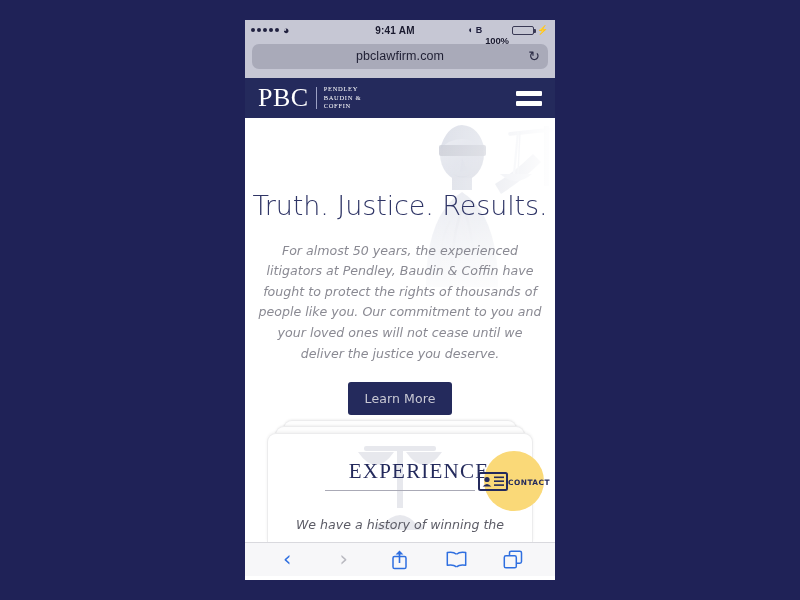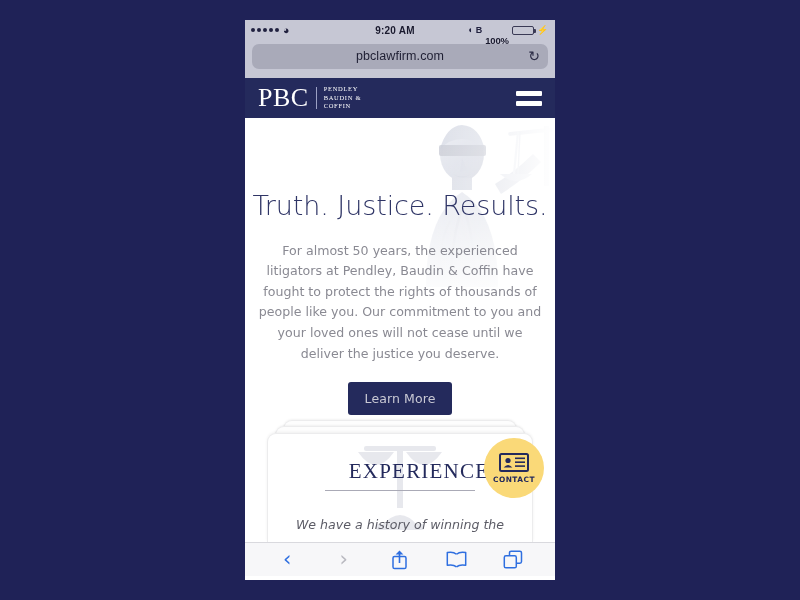--- a/index.html
+++ b/index.html
@@ -235,20 +235,21 @@
     color: #2f3566;
     letter-spacing: -0.1px;
   }
   #hero-para {
     margin: 18px 10px 0 10px;
     font-family: "DejaVu Sans", sans-serif;
     font-size: 12.6px;
     line-height: 1.63;
     color: #8a8a93;
     font-weight: 400;
+    font-style: italic;
   }
   #learn-more {
     display: inline-block;
     margin-top: 18px;
     background: #242a5c;
     color: #c9c9d4;
     border: none;
     border-radius: 3px;
     font-family: "DejaVu Sans", sans-serif;
     font-size: 12.5px;
@@ -325,27 +326,27 @@
     font-family: "DejaVu Sans", sans-serif;
     font-size: 12.6px;
     color: #5c5c66;
     font-style: italic;
   }
 
   
   #contact-bubble {
     position: absolute;
     right: 11px;
-    bottom: 44px;
+    bottom: 31px;
     width: 60px;
     height: 60px;
     border-radius: 50%;
     background: #fad978;
     display: flex;
-    flex-direction: column;
+    flex-direction: row;
     align-items: center;
     justify-content: center;
     cursor: pointer;
     z-index: 5;
   }
   #contact-icon { line-height: 0; }
   #contact-label {
     font-family: "DejaVu Sans", sans-serif;
     font-size: 7.4px;
     color: #242a5c;
@@ -388,21 +389,21 @@
 
   <div id="status-bar">
     <div id="status-left">
       <span class="sig-dot"></span>
       <span class="sig-dot"></span>
       <span class="sig-dot"></span>
       <span class="sig-dot"></span>
       <span class="sig-dot"></span>
       <span class="wifi-glyph">◕</span>
     </div>
-    <div id="status-time">9:20 AM</div>
+    <div id="status-time">9:41 AM</div>
     <div id="status-right">
       <span class="stat-glyph">◖</span>
       <span class="stat-glyph">B</span>
       <span id="battery-pct">100%</span>
       <span id="battery"><span id="battery-fill"></span></span>
       <span class="bolt-glyph">⚡</span>
     </div>
   </div>
 
   <div id="url-bar-wrap">

